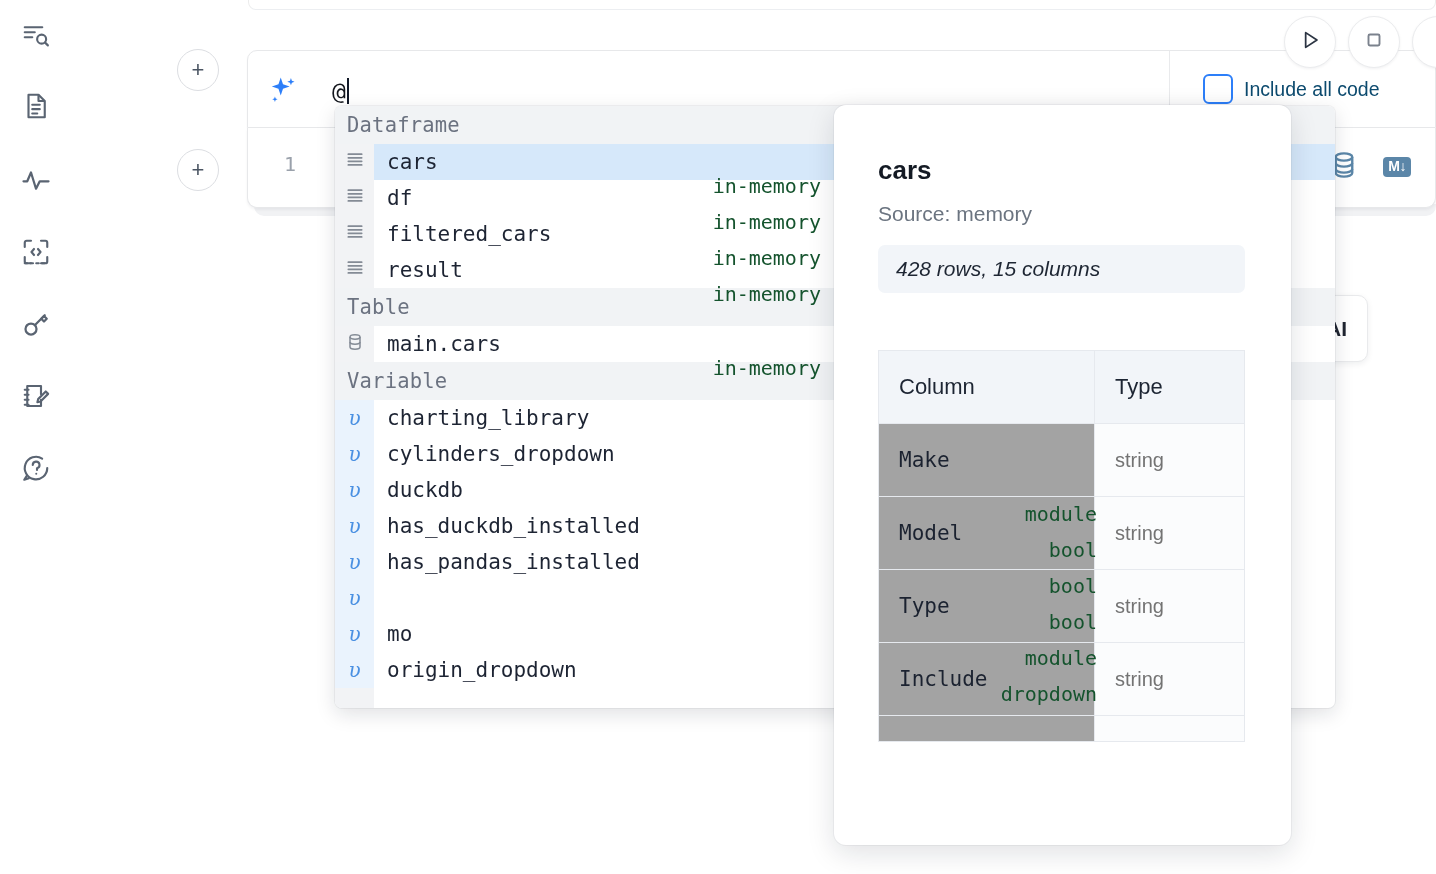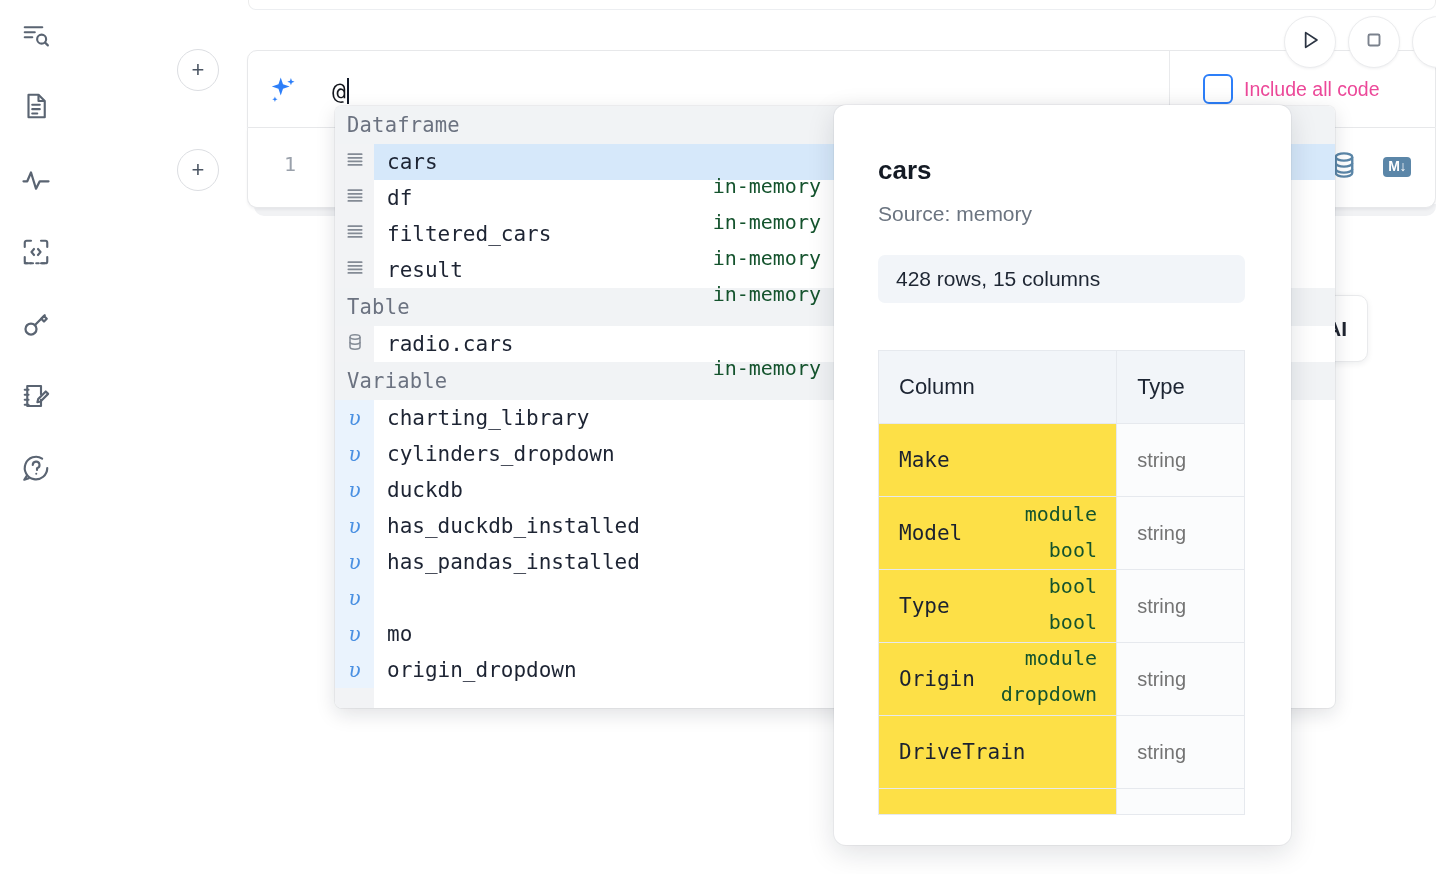--- a/index.html
+++ b/index.html
@@ -55,21 +55,21 @@
     display:inline-block; width:2px; height:26px; background:#111827;
     margin-left:1px; vertical-align:middle;
   }
   .ai-right-sep { position:absolute; left:921px; top:0; width:1px; height:78px; background:#e9eaec; }
   .incl-wrap {
     position:absolute; left:955px; top:23px; display:flex; align-items:center; gap:11px;
   }
   .incl-box {
     width:30px; height:30px; border:2.2px solid #2d7ff9; border-radius:6px; background:#fff;
   }
-  .incl-label { font-size:19.5px; color:#ec4899; }
+  .incl-label { font-size:19.5px; color:#0c4a6e; }
 
   
   .code-cell {
     position:absolute; left:247px; top:128px; width:1189px; height:80px;
     background:#ffffff; border:1px solid #e7e8ea; border-top:none;
     border-radius:0 0 10px 10px;
     box-shadow:0 2px 3px rgba(16,24,40,.05);
   }
   .ln {
     position:absolute; left:18px; top:24px; width:30px; text-align:right;
@@ -149,34 +149,34 @@
   
   .dp {
     position:absolute; left:834px; top:105px; width:457px; height:740px;
     background:#ffffff; border-radius:12px;
     box-shadow:0 8px 28px rgba(16,24,40,.13), 0 0 0 1px rgba(16,24,40,.045);
     overflow:hidden;
   }
   .dp-title { position:absolute; left:44px; top:50px; font-size:26px; font-weight:bold; color:#141a24; }
   .dp-src { position:absolute; left:44px; top:97px; font-size:21px; color:#6b7480; }
   .dp-pill {
-    position:absolute; left:44px; top:150px; width:367px; height:48px;
+    position:absolute; left:44px; top:140px; width:367px; height:48px;
     background:#f2f5f9; border-radius:7px;
     display:flex; align-items:center; padding-left:18px;
-    font-size:21px; color:#1e2633;
+    font-size:21px; color:#1e2633;font-style:italic;
   }
   .dp-table { position:absolute; left:44px; top:245px; width:367px; border-collapse:collapse; }
   .dp-table th, .dp-table td {
     border:1px solid #e6e9ee; padding:8px 20px; height:73px; text-align:left;
     font-weight:normal;
   }
   .dp-table th { background:#f2f5f9; font-size:22px; color:#1d2533; font-weight:normal; }
   .dp-table td.col {
     font-family:"DejaVu Sans Mono","Liberation Mono",monospace;
-    font-size:21px; color:#1b2230; background:#fde047;
+    font-size:21px; color:#1b2230; background:#a3a3a3;
   }
   .dp-table td.typ { font-size:20px; color:#737373; background:#fbfcfd; }
   .dp-table tr.partial td { height:26px; }
 </style>
 </head>
 <body>
 
 <div id="root">
 
   <div class="rail">
@@ -359,21 +359,21 @@
         <div class="ac-sec">Table</div>
         <div class="ac-row">
           <div class="ac-rowbg"></div>
           <div class="ac-gut">
             <span><svg width="20" height="20" viewBox="0 0 24 24" fill="none" stroke="#848b95" stroke-width="1.8">
                 <ellipse cx="12" cy="6" rx="6" ry="2.6"></ellipse>
                 <path d="M6 6v12c0 1.4 2.7 2.6 6 2.6s6-1.2 6-2.6V6"></path>
                 <path d="M6 12c0 1.4 2.7 2.6 6 2.6s6-1.2 6-2.6"></path>
               </svg></span>
           </div>
-          <span class="ac-name">radio.cars</span>
+          <span class="ac-name">main.cars</span>
           <span class="ac-meta">in-memory</span>
         </div>
         <div class="ac-sec">Variable</div>
         <div class="ac-row varrow">
           <div class="ac-rowbg"></div>
           <div class="ac-gut">
             <span class="glyph-v">υ</span>
           </div>
           <span class="ac-name">charting_library</span>
         </div>
@@ -452,25 +452,21 @@
           </tr>
           <tr>
             <td class="col">Model</td>
             <td class="typ">string</td>
           </tr>
           <tr>
             <td class="col">Type</td>
             <td class="typ">string</td>
           </tr>
           <tr>
-            <td class="col">Origin</td>
-            <td class="typ">string</td>
-          </tr>
-          <tr>
-            <td class="col">DriveTrain</td>
+            <td class="col">Include</td>
             <td class="typ">string</td>
           </tr>
           <tr class="partial">
             <td class="col"></td>
             <td class="typ"></td>
           </tr>
         </tbody>
     </table>
   </div>
 

